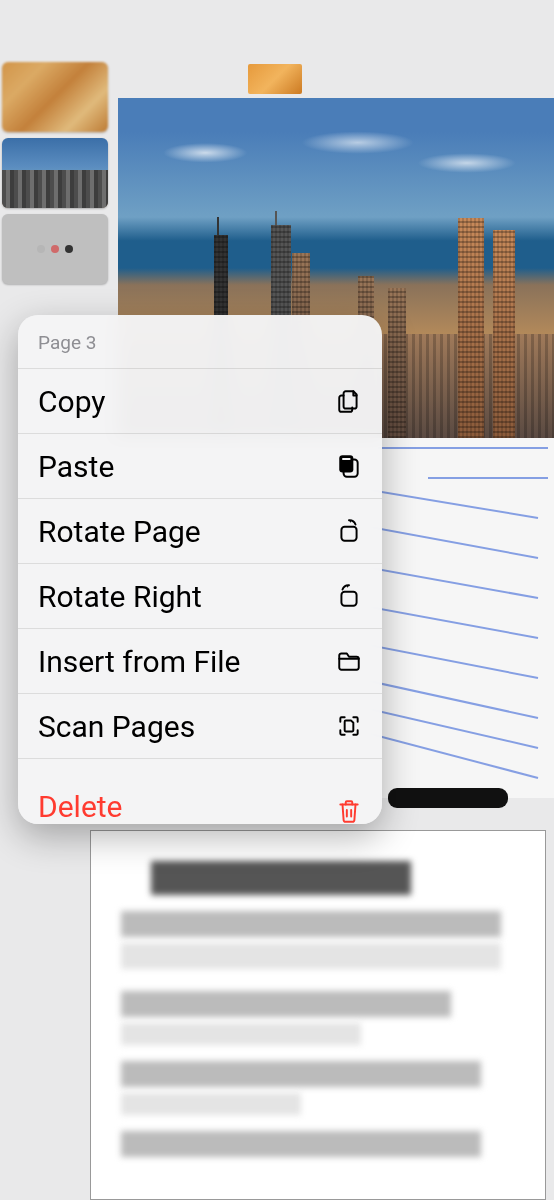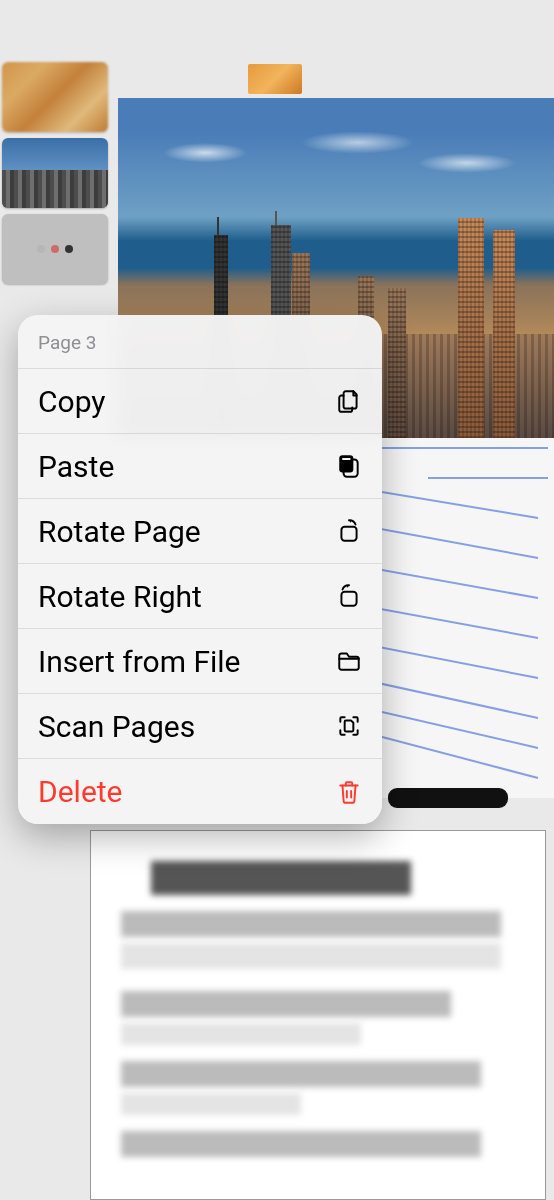--- a/index.html
+++ b/index.html
@@ -56,21 +56,21 @@
   .doc .lt{background:#e4e4e4;}
 
   
   .peek{position:absolute;left:388px;top:788px;width:120px;height:20px;background:#111;border-radius:9px;}
 
   
   .menu { position:absolute; left:18px; top:272px; width:364px; background:rgba(244,244,245,.97);
     border-radius:20px; box-shadow:0 12px 36px rgba(0,0,0,.30); overflow:hidden; backdrop-filter:blur(8px);margin-top:43px;}
   .menu-header{padding:16px 20px 14px; color:#8e8e93; font-size:19px; border-bottom:1px solid rgba(0,0,0,.10);}
   .menu-item{display:flex;align-items:center;justify-content:space-between;height:65px;padding:0 20px;border-bottom:1px solid rgba(0,0,0,.10);cursor:pointer;}
-  .menu-item:last-child{border-bottom:none;}
+  .menu-item:last-child{border-bottom:none;align-items:flex-end;}
   .menu-item .label{font-size:30px;color:#000;}
   .menu-item.delete .label{color:#ff3b30;}
   .menu-item .ico{width:26px;height:26px;display:flex;align-items:center;justify-content:center;color:#000;}
   .menu-item.delete .ico{color:#ff3b30;}
   .menu-item .ico svg{width:100%;height:100%;stroke:currentColor;fill:none;stroke-width:1.8;stroke-linecap:round;stroke-linejoin:round;}
 </style>
 </head>
 <body>
 
 <div class="bg-layer">

